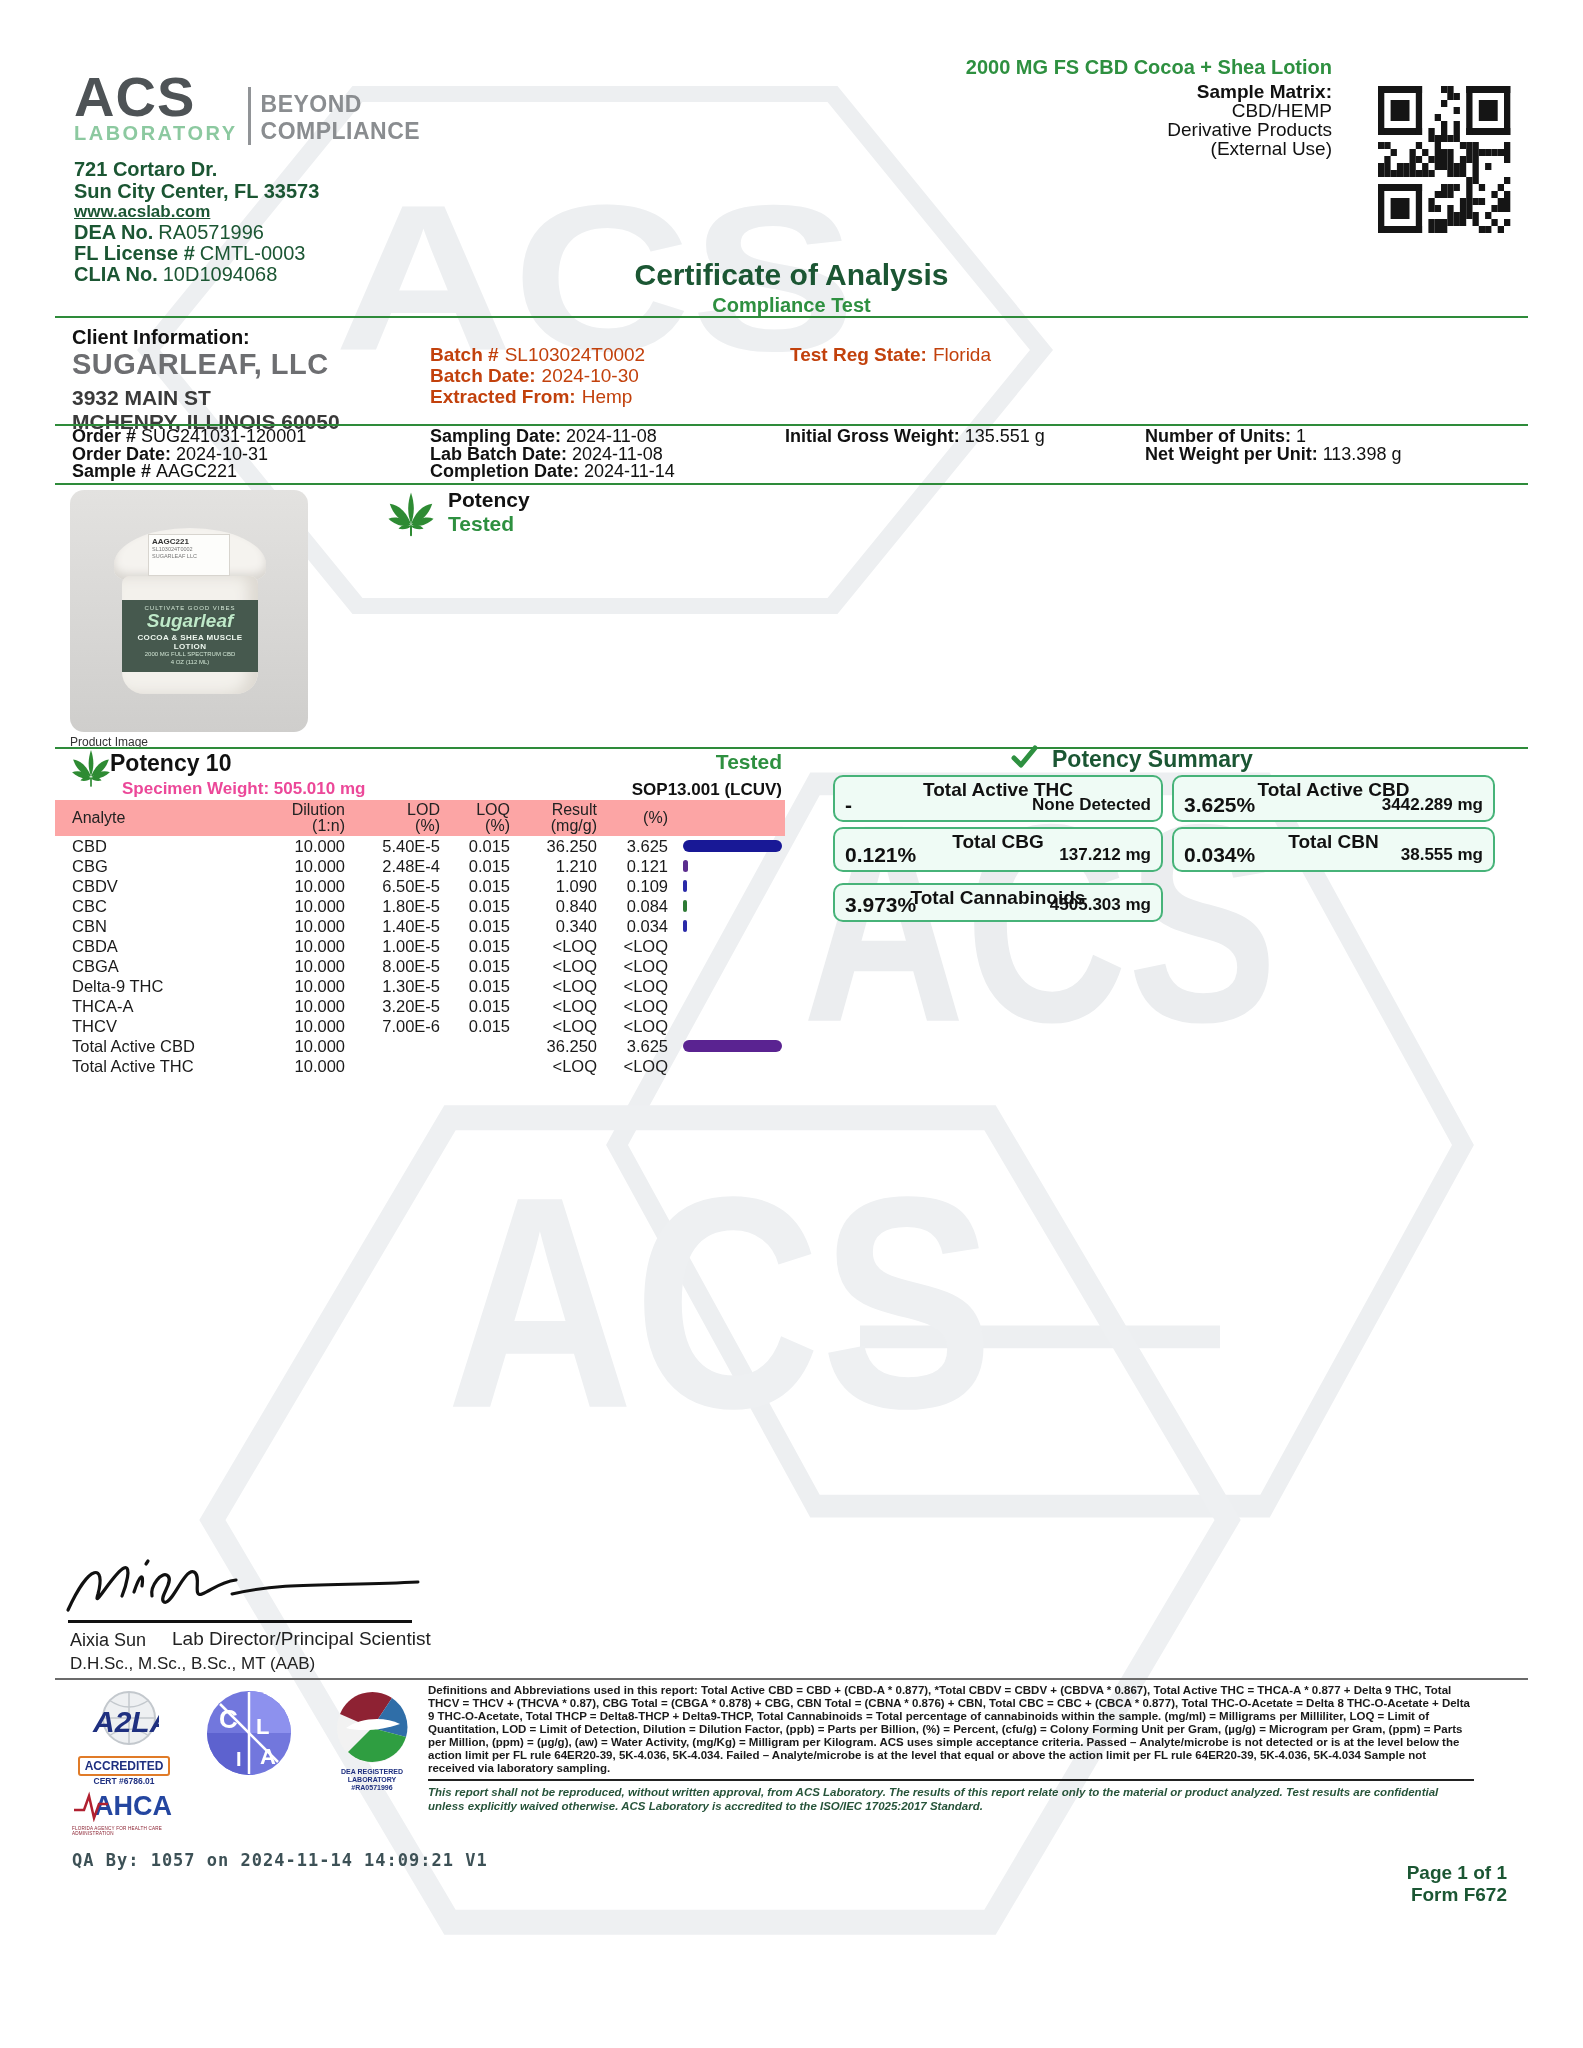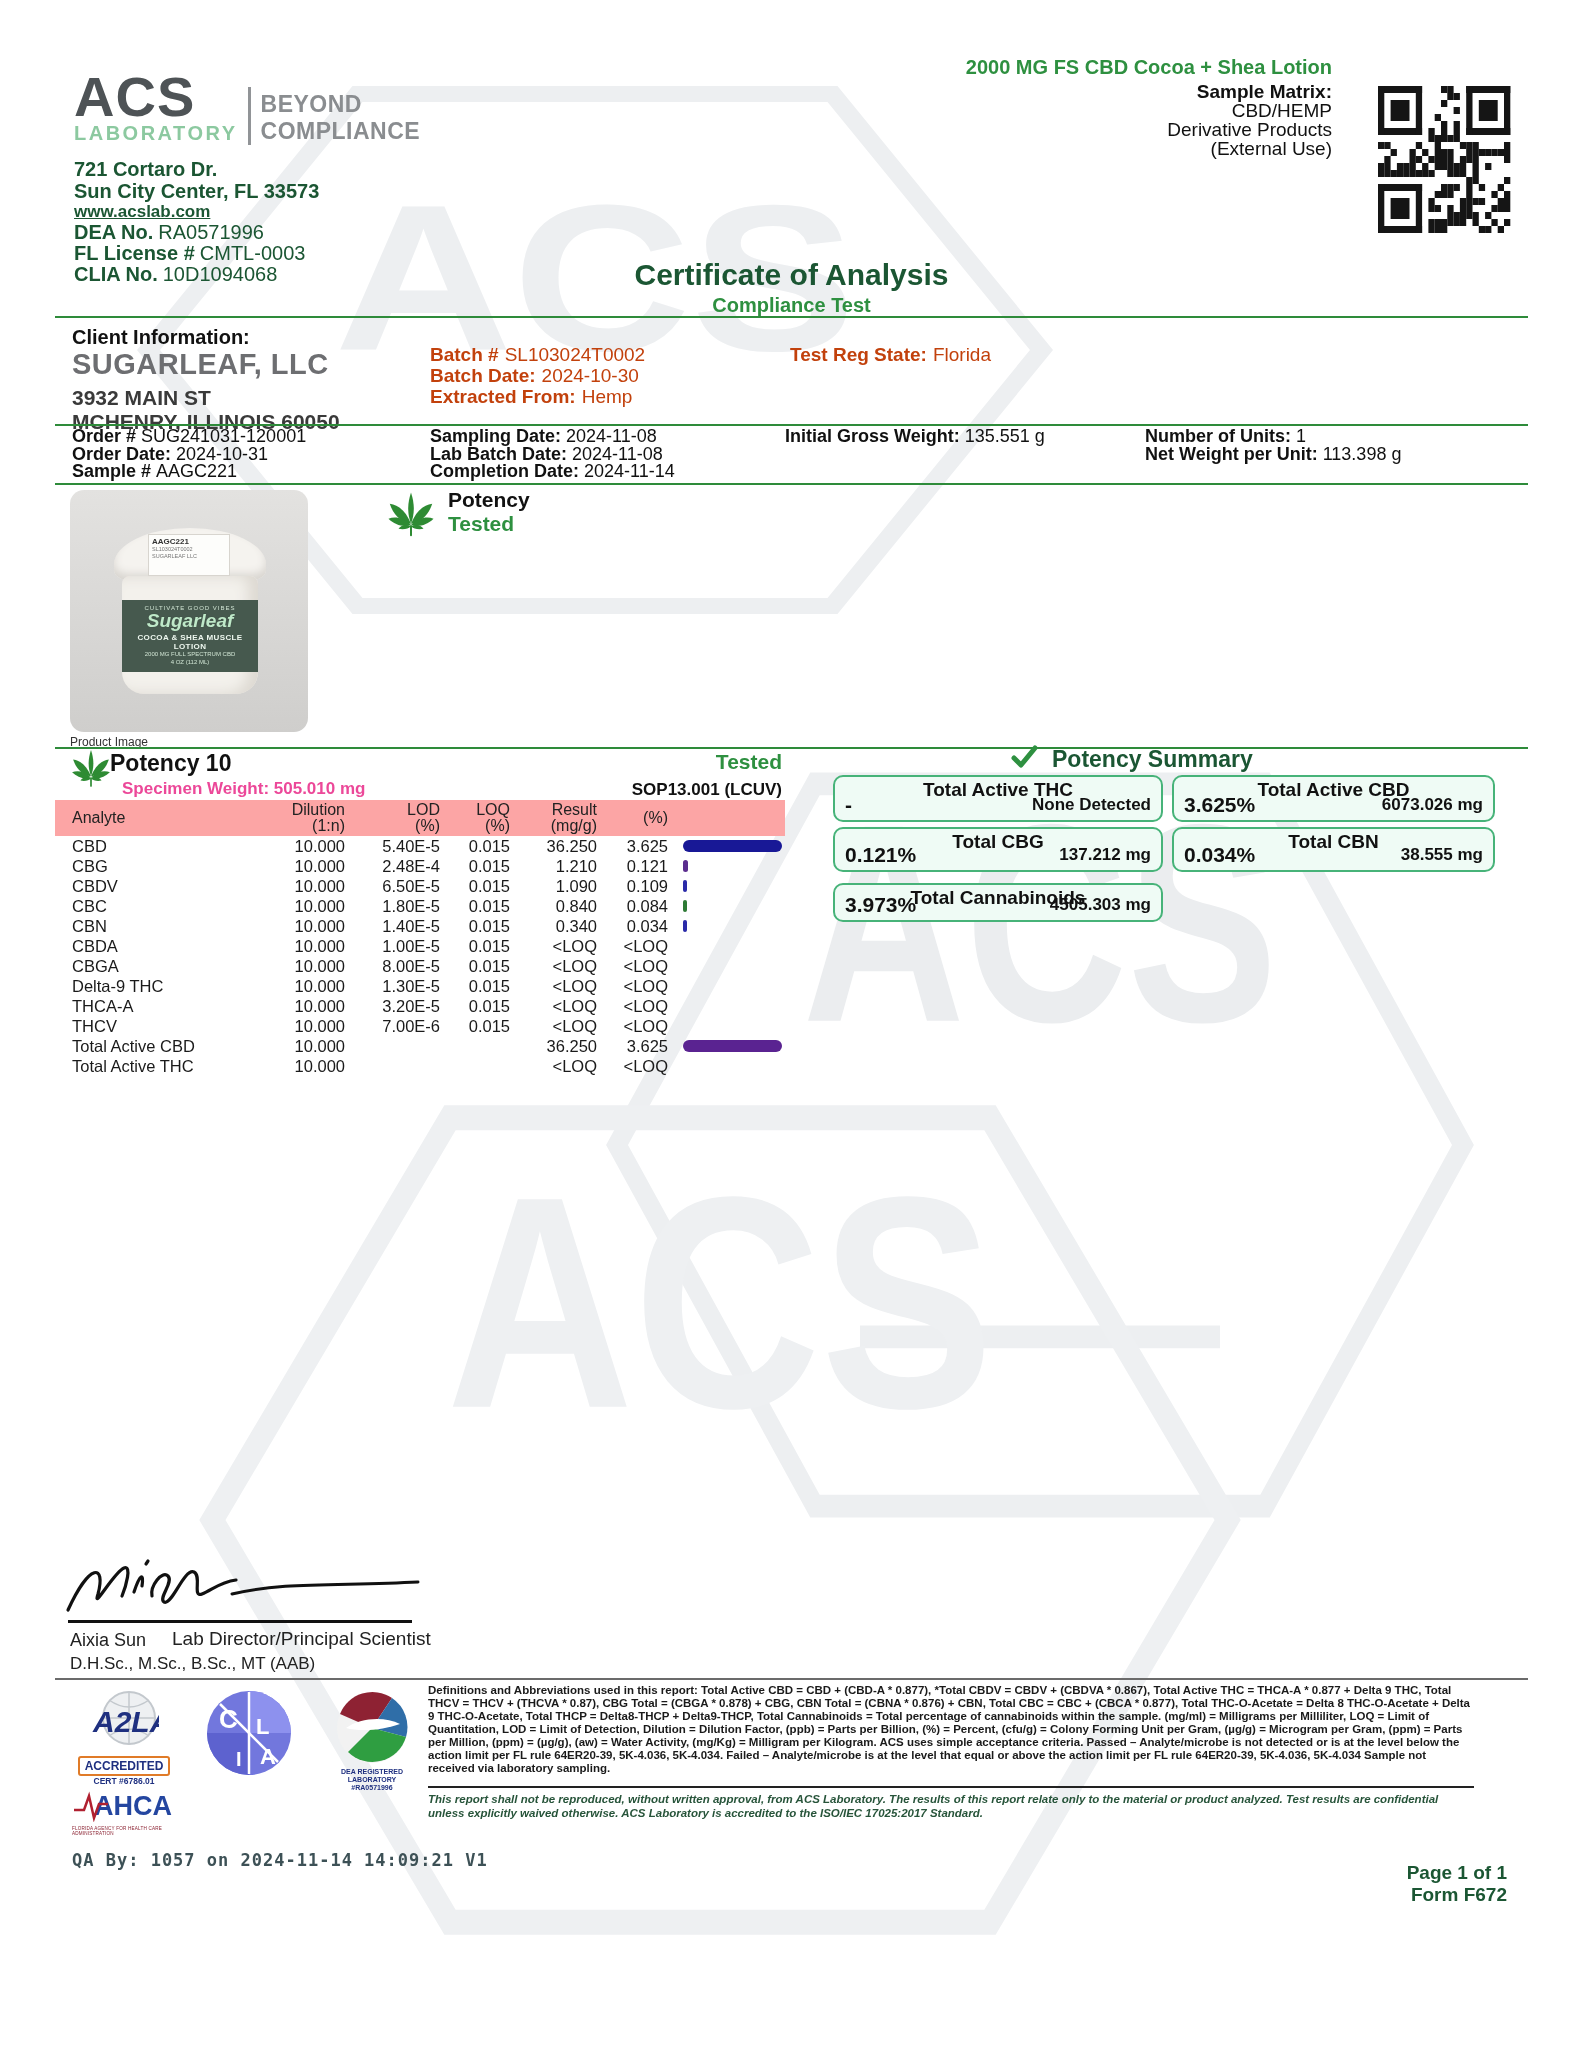--- a/index.html
+++ b/index.html
@@ -78,21 +78,21 @@
   .card-left{position:absolute;left:10px;bottom:3px;font-weight:bold;font-size:21px;color:#111;}
   .card-right{position:absolute;right:10px;bottom:5px;font-weight:bold;font-size:17px;color:#111;}
   
   .sig-line{position:absolute;z-index:1;left:68px;top:1620px;width:344px;height:3px;background:#111;}
   .sig-name{font-size:18px;color:#222;}
   .sig-title{font-size:19px;color:#222;}
   .sig-cred{font-size:17px;color:#222;}
   .gray-line{position:absolute;z-index:1;left:55px;top:1678px;width:1473px;height:2px;background:#6b6b6b;}
   
   .defs{font-size:11.5px;font-weight:bold;color:#1a1a1a;line-height:13px;border-bottom:2px solid #222;
-        padding-bottom:11px;text-align:left;}
+        padding-bottom:4px;text-align:left;}
   .discl{font-size:11.5px;font-weight:bold;font-style:italic;color:#27543a;line-height:13.5px;margin-top:5px;}
   .qa{font-family:"DejaVu Sans Mono",monospace;font-size:17px;font-weight:bold;color:#3d5156;letter-spacing:1px;}
   .pageinfo{text-align:right;font-size:19px;font-weight:bold;color:#1b5633;line-height:22px;}
   .accr-box{border:2px solid #e07b28;border-radius:3px;background:#fff;color:#1f3080;font-weight:bold;
             font-size:12px;text-align:center;padding:1px 4px;}
   .cert{font-size:8.5px;color:#1f3080;font-weight:bold;}
   .dea-cap{font-size:7px;font-weight:bold;color:#1f3080;text-align:center;line-height:8px;}
   .ahca-cap{font-size:4.6px;color:#8a2030;letter-spacing:0.2px;}
 </style>
 </head>
@@ -531,21 +531,21 @@
   <div class="z sum-title" style="left:1052px;top:746px">Potency Summary</div>
 
   <div class="card" style="left:833px;top:775px;width:330px;height:47px">
     <div class="card-title">Total Active THC</div>
     <div class="card-left">-</div>
     <div class="card-right">None Detected</div>
   </div>
   <div class="card" style="left:1172px;top:775px;width:323px;height:47px">
     <div class="card-title">Total Active CBD</div>
     <div class="card-left">3.625%</div>
-    <div class="card-right">6073.026 mg</div>
+    <div class="card-right">3442.289 mg</div>
   </div>
   <div class="card" style="left:833px;top:827px;width:330px;height:45px">
     <div class="card-title">Total CBG</div>
     <div class="card-left">0.121%</div>
     <div class="card-right">137.212 mg</div>
   </div>
   <div class="card" style="left:1172px;top:827px;width:323px;height:45px">
     <div class="card-title">Total CBN</div>
     <div class="card-left">0.034%</div>
     <div class="card-right">38.555 mg</div>

